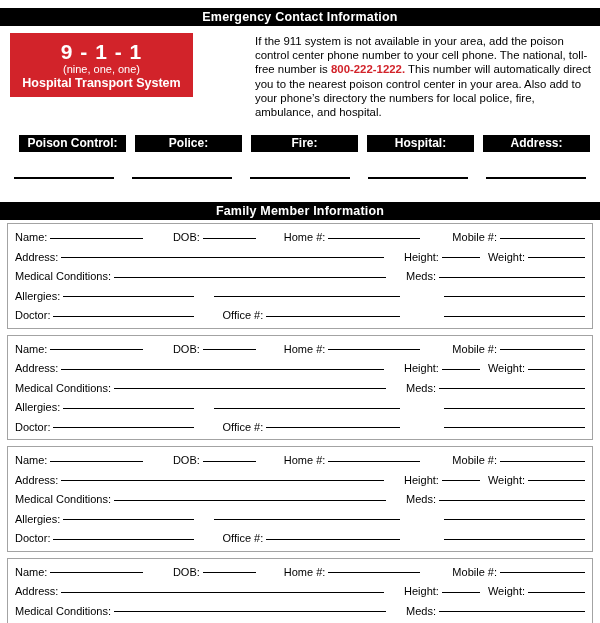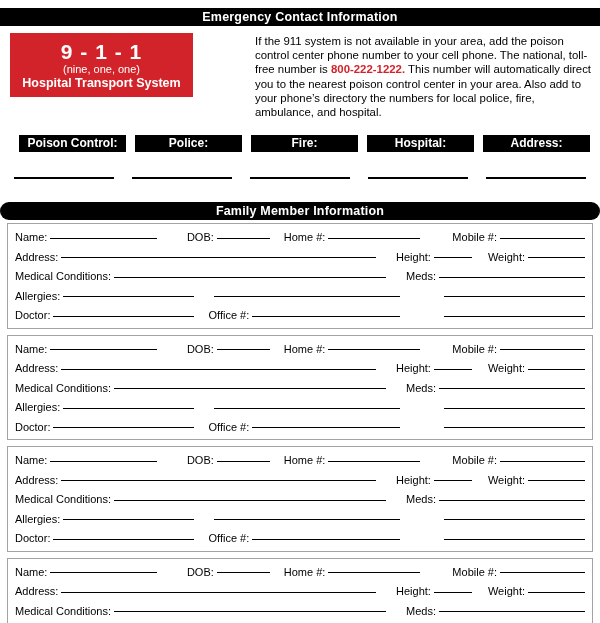--- a/index.html
+++ b/index.html
@@ -2,21 +2,21 @@
 <html><head>
 <meta charset="utf-8">
 <style>
   * { margin:0; padding:0; box-sizing:border-box; }
   html,body { width:600px; height:623px; overflow:hidden; background:#fff;
     font-family:"Liberation Sans", sans-serif; color:#000; }
 
   .bar { background:#000; color:#fff; font-weight:bold; font-size:12.5px;
     text-align:center; height:18px; line-height:18px; letter-spacing:.2px; }
   .bar-top { margin-top:8px; }
-  .bar-family { margin-top:23px;border-radius:9px; }
+  .bar-family { margin-top:23px; }
 
   
   .intro { display:flex; gap:18px; padding:7px 8px 0 10px; }
   .badge { width:183px; height:64px; flex:none; display:flex; flex-direction:column;
     justify-content:center; align-items:center; text-align:center; color:#fff; }
   .badge-number { font-size:21px; font-weight:bold; letter-spacing:1px; line-height:23px; }
   .badge-sub { font-size:11px; font-weight:normal; line-height:13px; }
   .badge-cap { font-size:12.5px; font-weight:bold; line-height:15px; }
   .intro-text { flex:1; font-size:11.4px; line-height:14.2px; padding-top:1px;margin-left:44px; }
   .phone-red { font-weight:bold; }
@@ -29,21 +29,21 @@
   .contact-line-cell { flex:1; display:flex; justify-content:center; }
   .contact-line { width:92%; height:0; border-bottom:2px solid #000; }
 
   
   #members { margin-top:3px; }
   .member-block { margin:0 7px 6px 7px; border:1px solid #a3a3a3; padding:4px 7px 2px 7px; }
   .frow { display:flex; align-items:center; height:19.5px; font-size:11px; }
   .lbl { white-space:nowrap; padding-right:3px; line-height:13px; }
   .ln { height:2px; border-bottom:1px solid #000; flex:none; }
   .grow { flex:1 1 auto; }
-  .ml5{margin-left:20px}.ml8{margin-left:16px}.ml10{margin-left:14px}
+  .ml5{margin-left:20px}.ml8{margin-left:8px}.ml10{margin-left:28px}
   .ml14{margin-left:30px}.ml16{margin-left:32px}.ml20{margin-left:20px}.ml44{margin-left:44px}
   .w38{width:38px}.w53{width:53px}.w57{width:57px}.w85{width:85px}
   .w92{width:92px}.w131{width:131px}.w141{width:141px}.w146{width:146px}
 </style>
 </head>
 <body>
 
 <div class="bar bar-top">Emergency Contact Information</div>
 
 <div class="intro">

